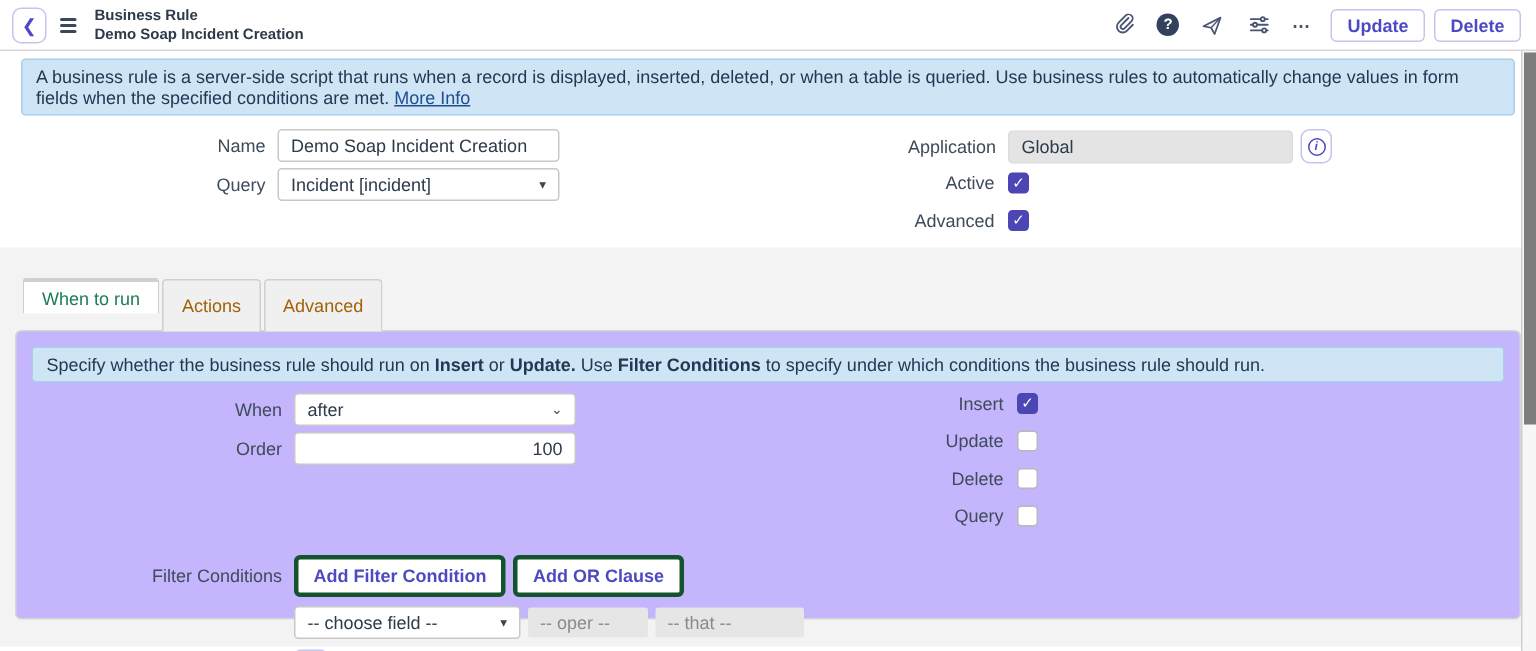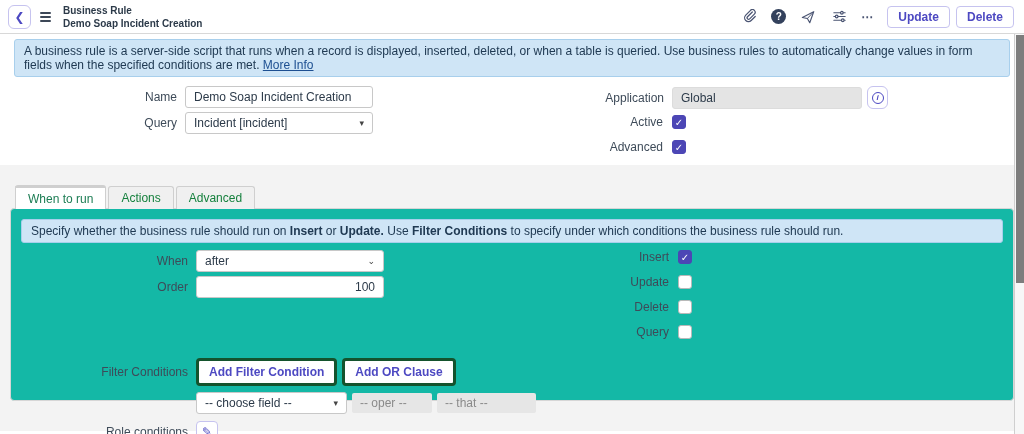--- a/index.html
+++ b/index.html
@@ -42,23 +42,23 @@
   .i-circ { width:12px; height:12px; border:1px solid #4d49c2; border-radius:50%; font-size:8px; display:flex; align-items:center; justify-content:center; font-style:italic; font-weight:bold; }
   .cb { width:14px; height:14px; border:1px solid #b9b9b9; border-radius:3px; background:#fff; display:inline-flex; align-items:center; justify-content:center; cursor:pointer; }
   .cb.checked { background:#4c46b5; border-color:#4c46b5; color:#fff; font-size:10px; }
   .cb.checked::after { content:"✓"; }
   .cb-row { margin-bottom:11px;align-items:flex-end; }
   .cb-row .lbl { padding-right:9px; }
 
   
   .lower { background:#f3f3f3; height:266px; padding:21px 10px 0 10px; position:relative; }
   .tabs { display:flex; margin-left:5px; }
-  .tab { height:23px; padding:0 12px; display:flex; align-items:center; font-size:12px; color:#15803d; background:#f0f0f0; border:1px solid #cfcfcf; border-bottom:none; border-radius:3px 3px 0 0; margin-right:2px; cursor:pointer; position:relative; z-index:2; }
+  .tab { height:35px; padding:0 12px; display:flex; align-items:center; font-size:12px; color:#a16207; background:#f0f0f0; border:1px solid #cfcfcf; border-bottom:none; border-radius:3px 3px 0 0; margin-right:2px; cursor:pointer; position:relative; z-index:2; }
   .tab.active { background:#fff; color:#1c7d54; border-top:3px solid #3b82f6; border-color:#cfcfcf; height:24px; margin-top:-1px; }
-  .panel { position:relative; background:#14b8a6; border:1px solid #d6d6d6; border-radius:4px; height:193px; margin-top:-1px; z-index:1; }
+  .panel { position:relative; background:#c4b5fd; border:1px solid #d6d6d6; border-radius:4px; height:193px; margin-top:-1px; z-index:1; }
   .panel .banner { margin:10px 10px 0 10px; }
   .panel .form-area { padding-top:7px; }
   .filter-row { display:flex; align-items:center; margin-top:8px; }
   .filter-row .lbl { flex:0 0 185px; text-align:right; padding-right:8px; color:#3e4b59; }
   .obtn { border:3px solid #14532d; background:#fff; color:#4d49c2; font-weight:bold; font-size:12px; padding:4px 10px; border-radius:4px; font-family:"Liberation Sans", sans-serif; cursor:pointer; margin-right:5px; }
   .cond-sel { width:151px; justify-content:space-between; cursor:pointer;text-align:right; }
   .gray-field { height:20px; background:#e6e6e6; border-radius:2px; color:#8a8a8a; display:flex; align-items:center; padding:0 8px; margin-left:5px; }
   .oper { width:80px; }
   .val { width:99px; }
   .pencil-btn { width:22px; height:22px; border:1px solid #c6c3ef; border-radius:4px; background:#fff; color:#4d49c2; display:flex; align-items:center; justify-content:center; font-size:12px; cursor:pointer; }

